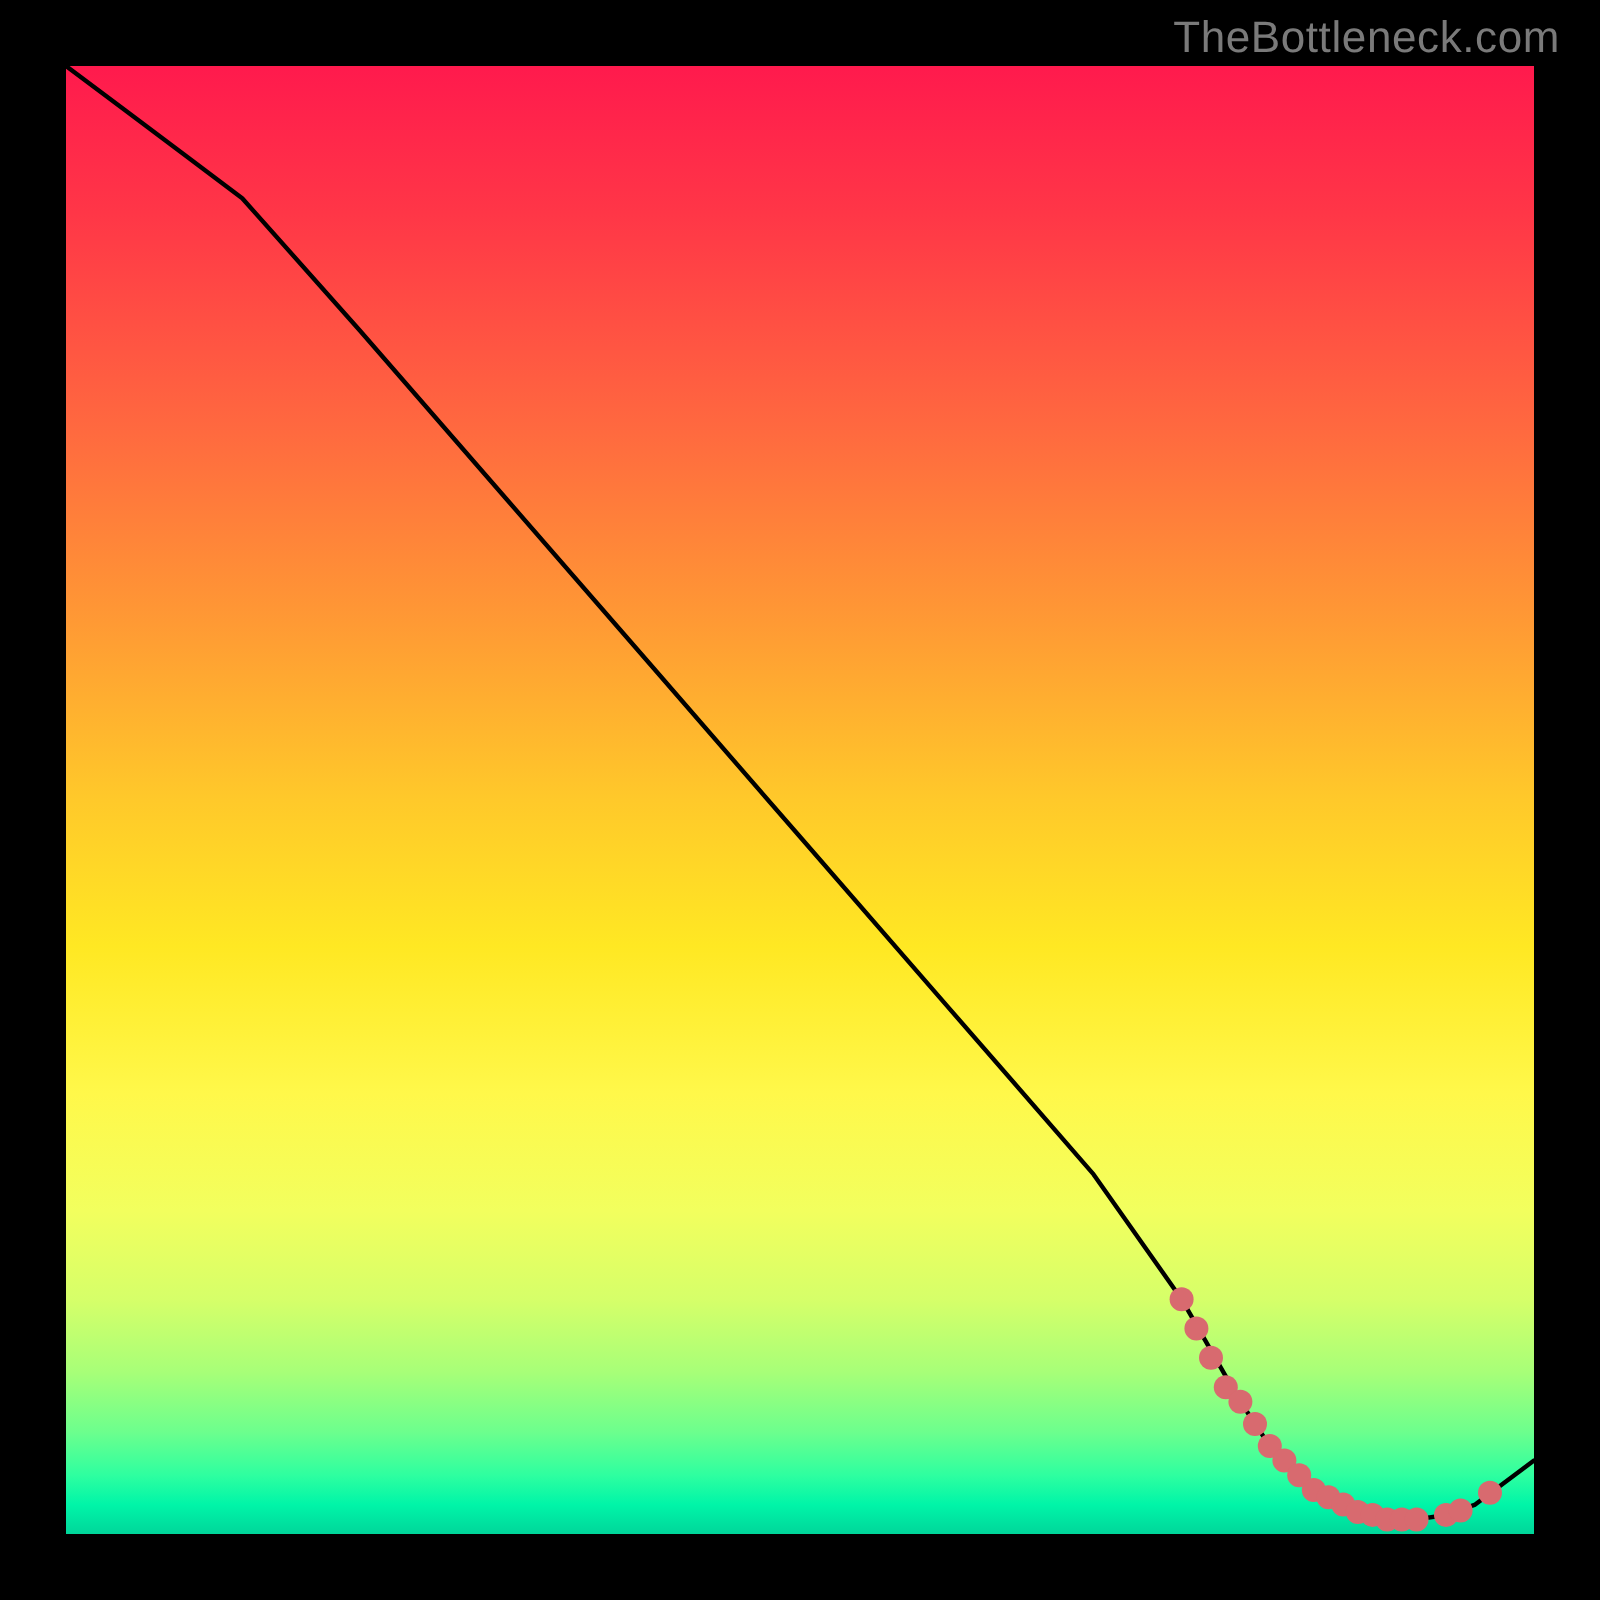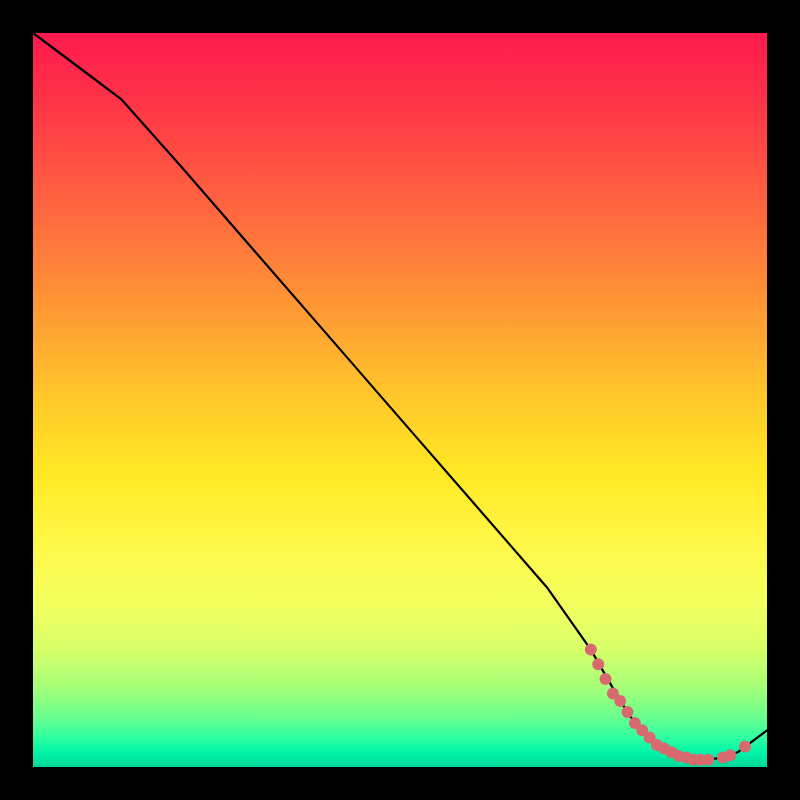--- a/index.html
+++ b/index.html
@@ -59,20 +59,21 @@
     width: 734px;
     height: 734px;
     overflow: visible;
   }
 </style>
 </head>
 <body>
 
 <div class="outer">
 
+  <div class="watermark">TheBottleneck.com</div>
 
   <div class="plot-area">
     <svg class="curve" viewBox="0 0 734 734">
       <path id="curve-path" fill="none" stroke="#000000" stroke-width="2.2" stroke-linecap="round" stroke-linejoin="round" d="M0.0 0.0 L29.4 22.0 L58.7 44.0 L88.1 66.1 L146.8 132.1 L220.2 216.5 L293.6 300.9 L367.0 385.4 L440.4 469.8 L513.8 554.2 L557.8 616.6 L587.2 667.9 L601.9 690.0 L616.6 704.6 L631.2 715.6 L645.9 723.0 L660.6 726.7 L675.3 726.7 L690.0 724.5 L704.6 719.3 L734.0 697.3"></path>
       <g id="marker-group">
           <circle cx="557.8" cy="616.6" r="6" fill="#d86a6f"></circle>
           <circle cx="565.2" cy="631.2" r="6" fill="#d86a6f"></circle>
           <circle cx="572.5" cy="645.9" r="6" fill="#d86a6f"></circle>
           <circle cx="579.9" cy="660.6" r="6" fill="#d86a6f"></circle>
           <circle cx="587.2" cy="667.9" r="6" fill="#d86a6f"></circle>

